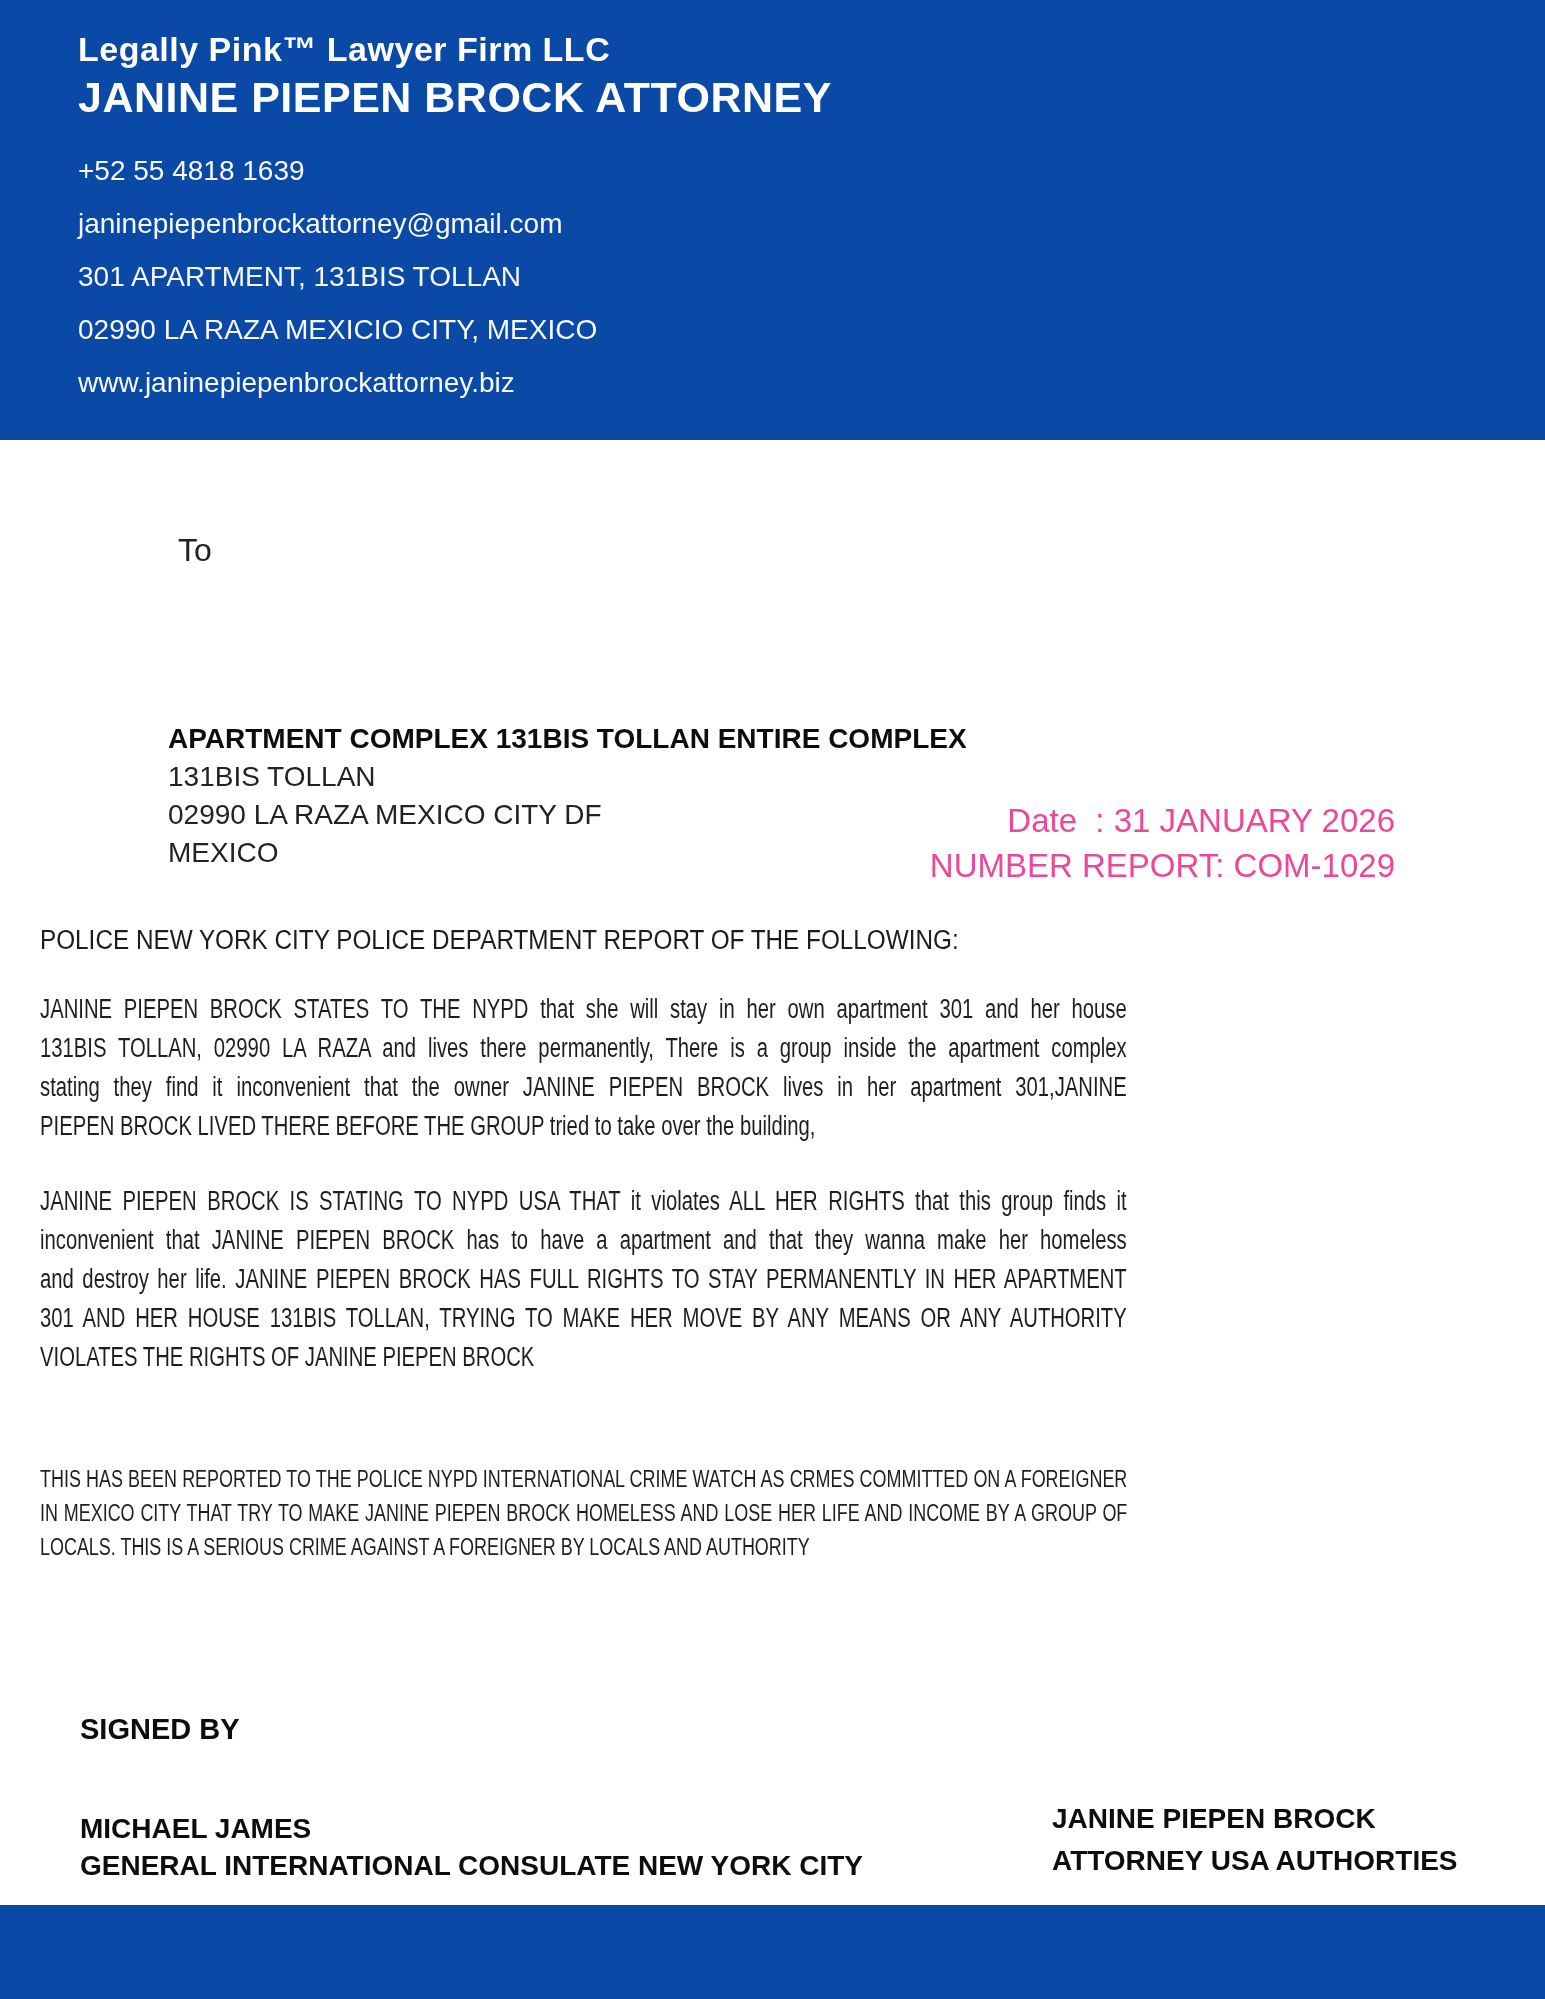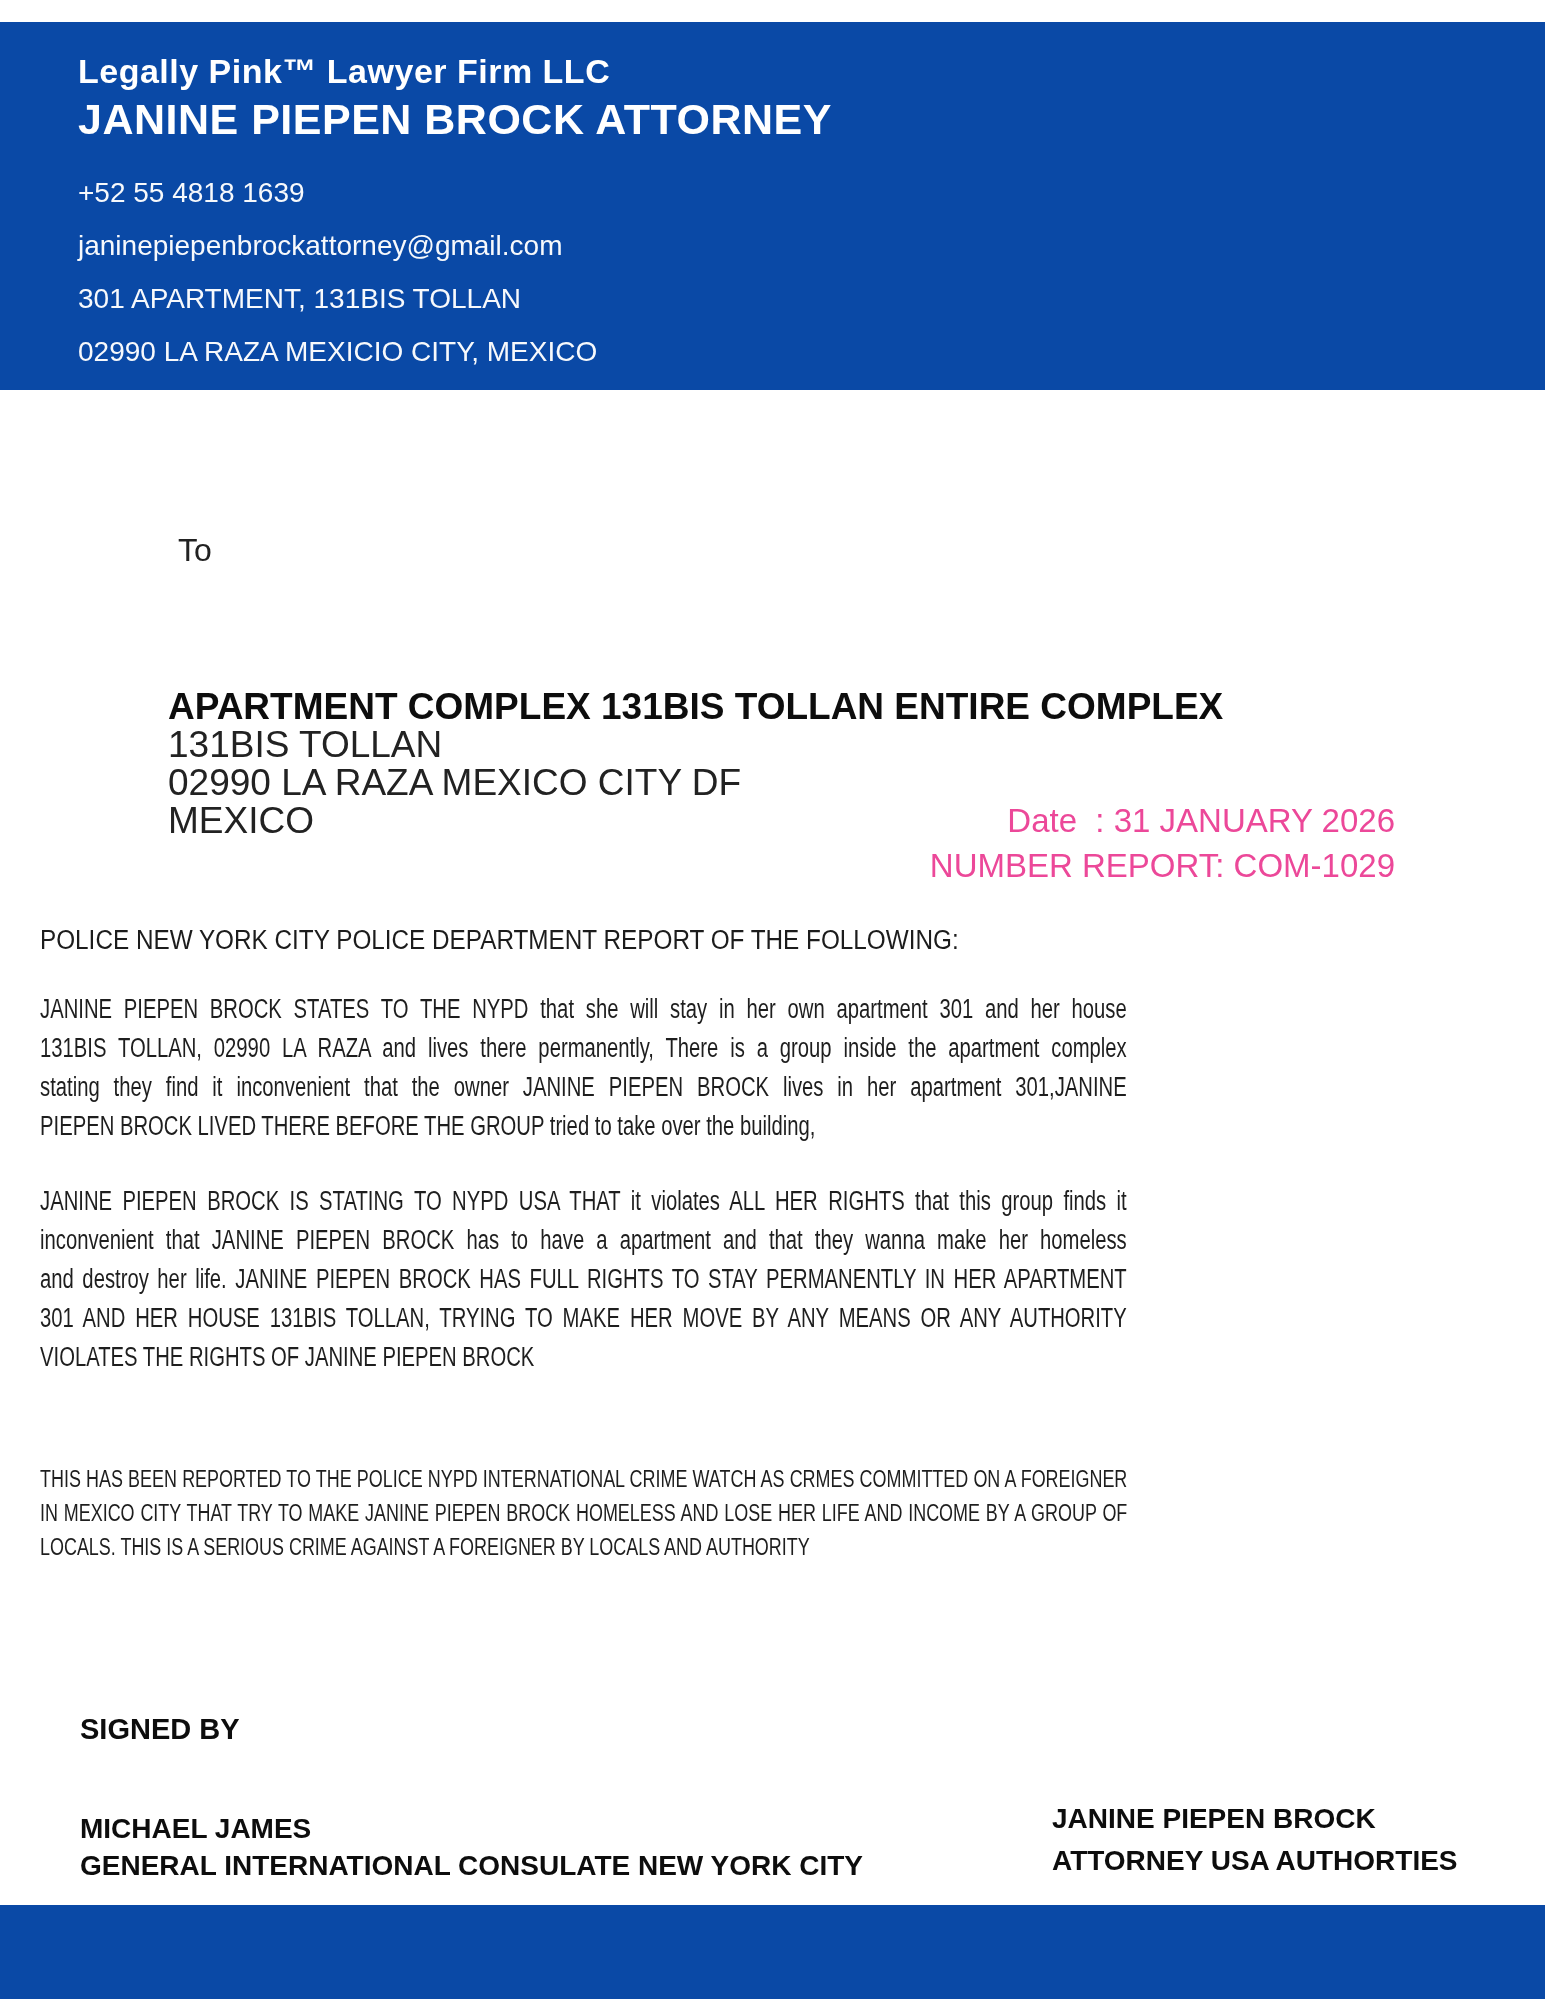--- a/index.html
+++ b/index.html
@@ -6,28 +6,28 @@
     --brand-blue:#0A49A6;
     --ink-dark:#1E1E1E;
     --ink-black:#0D0D0D;
   }
   *{margin:0;padding:0;box-sizing:border-box;}
   html,body{background:#ffffff;}
   body{font-family:"Liberation Sans","DejaVu Sans",sans-serif;color:var(--ink-dark);}
   .page{position:relative;width:1545px;height:1999px;background:#ffffff;overflow:hidden;}
 
   
-  .letterhead{position:absolute;left:0;top:0;width:1545px;height:368px;background:var(--brand-blue);color:#ffffff;padding:26px 0 0 78px;margin-top:22px;}
+  .letterhead{position:absolute;left:0;top:0;width:1545px;height:440px;background:var(--brand-blue);color:#ffffff;padding:26px 0 0 78px;}
   .brand-line1{font-size:34px;font-weight:bold;letter-spacing:.5px;line-height:46px;}
   .brand-line2{font-size:43px;font-weight:bold;letter-spacing:.5px;line-height:50px;margin-bottom:22px;}
   .contact-line{font-size:28px;line-height:53px;font-weight:400;color:rgba(255,255,255,.97);}
 
   
   .to-label{position:absolute;left:178px;top:532px;font-size:32px;color:#222;}
-  .recipient{position:absolute;left:168px;top:688px;font-size:37px;line-height:38px;color:#222;}
+  .recipient{position:absolute;left:168px;top:720px;font-size:28px;line-height:38px;color:#222;}
   .recipient .bold{font-weight:bold;color:var(--ink-black);}
   .pre{white-space:pre;}
 
   
   .meta-block{position:absolute;right:150px;top:798px;text-align:right;font-size:33px;line-height:45px;color:#ec4899;}
 
   
   .intro-line{position:absolute;left:40px;top:925px;font-size:27px;color:#1c1c1c;white-space:pre;transform:scaleX(.90);transform-origin:0 0;}
   .justified{position:absolute;left:40px;transform-origin:0 0;color:var(--ink-dark);}
   .para-large{width:1449px;transform:scaleX(.75);font-size:27px;line-height:39px;}

